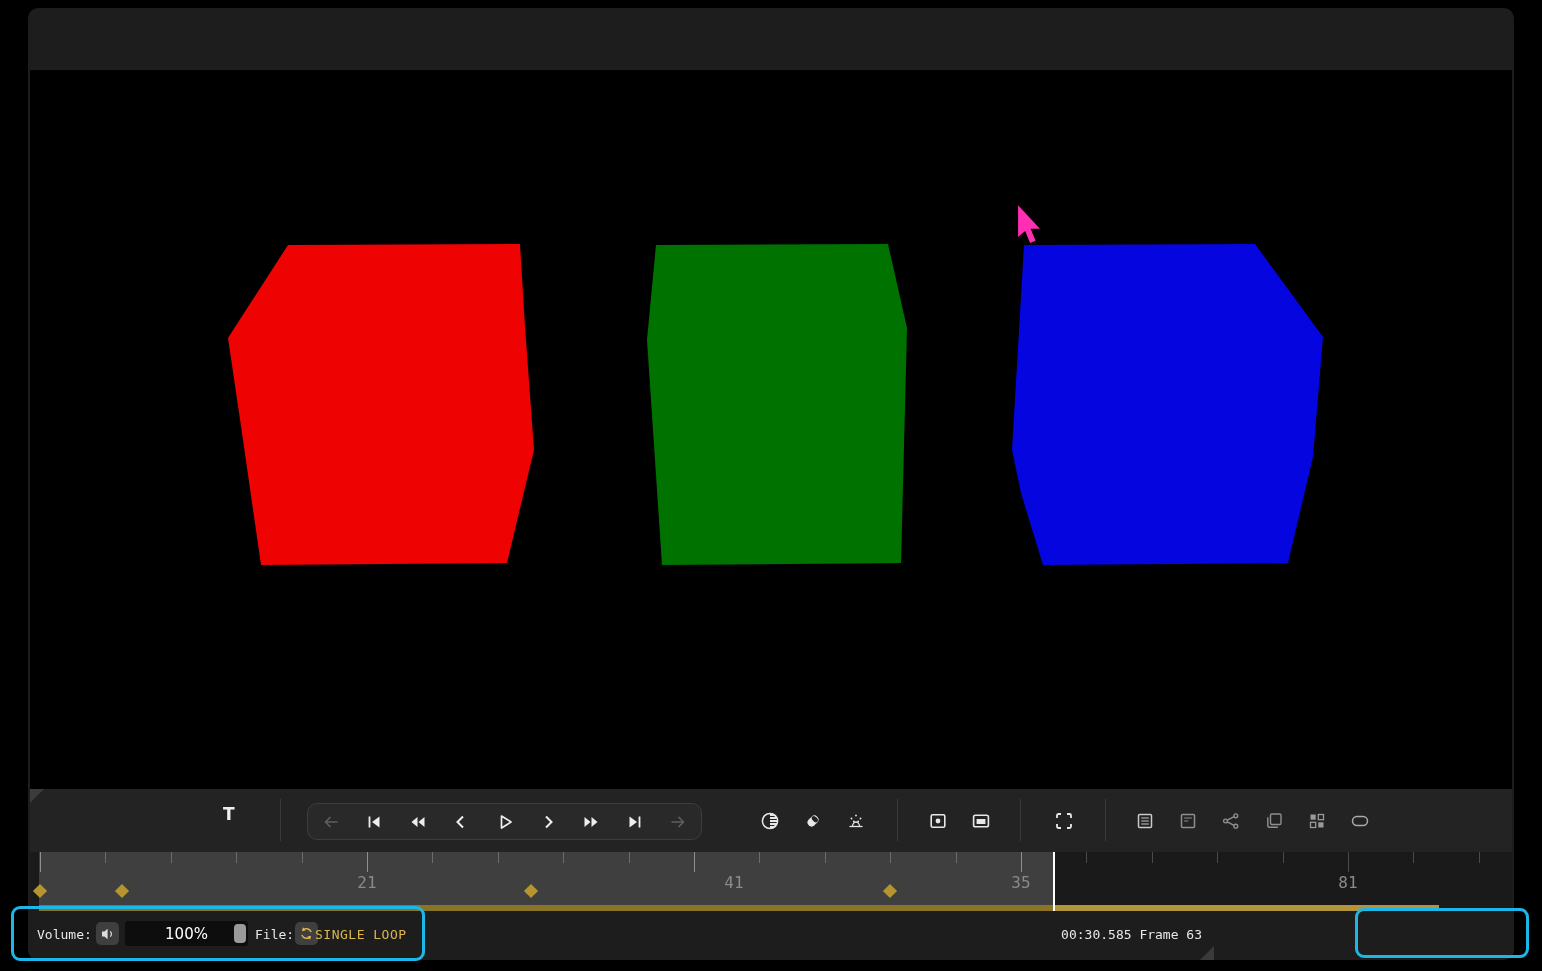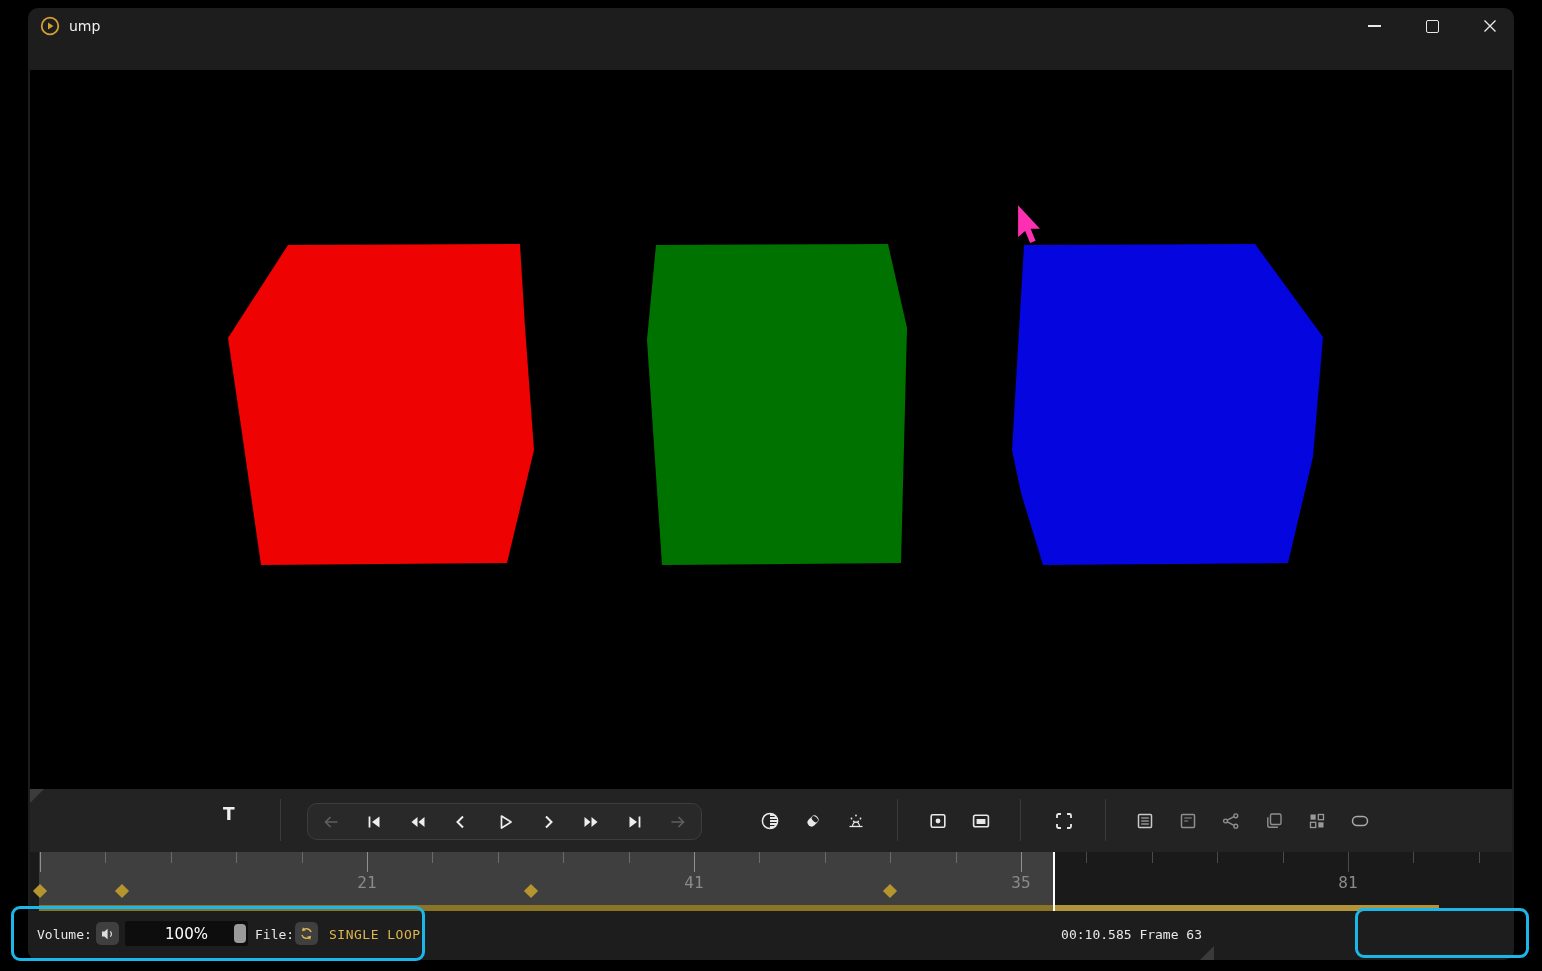--- a/index.html
+++ b/index.html
@@ -45,53 +45,33 @@
   
   #statusbar{position:absolute;left:0;top:903px;width:1186px;height:49px;background:#1d1d1d;
     font-family:"DejaVu Sans Mono",monospace;font-size:13px;color:#e8e8e8;}
   .sb-label{position:absolute;top:16px;}
   .sb-btn{position:absolute;top:11px;width:23px;height:23px;background:#3f3f3f;border-radius:5px;
     display:flex;align-items:center;justify-content:center;}
   #vol-slider{position:absolute;left:97px;top:10px;width:123px;height:25px;background:#0d0d0d;border-radius:3px;}
   #vol-value{position:absolute;left:0;top:0;width:100%;height:100%;display:flex;align-items:center;justify-content:center;
     font-family:"DejaVu Sans",sans-serif;font-size:15px;color:#ffffff;}
   #vol-handle{position:absolute;right:2px;top:3px;width:12px;height:19px;background:#9a9a9a;border-radius:4px;}
-  #loop-mode{position:absolute;left:301px;top:16px;color:var(--gold-text);letter-spacing:.5px;}
+  #loop-mode{position:absolute;left:287px;top:16px;color:var(--gold-text);letter-spacing:.5px;}
   #timecode{position:absolute;right:12px;top:16px;color:#e8e8e8;}
   .grip-br{position:absolute;right:0;bottom:0;width:0;height:0;border-bottom:14px solid #3a3a3a;border-left:14px solid transparent;}
   
   .hlbox{position:absolute;border:3.5px solid var(--cyan);border-radius:9px;box-sizing:border-box;background:transparent;}
   #hl-volume{left:11px;top:906px;width:414px;height:55px;}
   #hl-timecode{left:1355px;top:908px;width:174px;height:50px;}
 </style>
 </head>
 <body>
 
 <div id="window">
 
-  <div id="titlebar">
-    <svg id="app-icon" viewBox="0 0 20 20">
-      <circle cx="10" cy="10" r="8.3" fill="none" stroke="#d2a030" stroke-width="1.8"></circle>
-      <path d="M8 6.6 L13.4 10 L8 13.4 Z" fill="#d2a030"></path>
-    </svg>
-    <span id="title-text">ump</span>
-    <div id="win-controls">
-      <div class="wbtn">
-          <div class="min-glyph"></div>
-        </div>
-      <div class="wbtn">
-          <div class="max-glyph"></div>
-        </div>
-      <div class="wbtn">
-        <svg width="14" height="14" viewBox="0 0 14 14">
-            <path d="M1.5 1.5 L12.5 12.5 M12.5 1.5 L1.5 12.5" stroke="#e8e8e8" stroke-width="1.4"></path>
-          </svg>
-      </div>
-    </div>
-  </div>
 
 
   <div id="viewport">
     <svg width="1482" height="719" viewBox="0 0 1482 719">
         <polygon points="258,175 490,174 495,257 504,380 477,493 231,495 212,363 198,268" fill="#ee0202"></polygon>
         <polygon points="626,175 858,174 877,258 871,493 632,495 617,270" fill="#007200"></polygon>
         <polygon points="994,175 1225,174 1293,267 1283,387 1258,493 1013,495 991,423 982,380" fill="#0505e0"></polygon>
       </svg>
     <svg id="cursor" viewBox="0 0 22 38" style="left: 987px; top: 135px;">
       <path d="M1 0 L1 29 L7.5 23.5 L12 34.5 L17 32.5 L12.5 21.5 L21 21.5 Z" fill="#ff2fb3"></path>
@@ -265,21 +245,21 @@
       <div class="tick minor" style="left: 140.8px;"></div>
       <div class="tick minor" style="left: 206.2px;"></div>
       <div class="tick minor" style="left: 271.6px;"></div>
       <div class="tick major" style="left: 337px;"></div>
       <div class="tick-label" style="left: 337px;">21</div>
       <div class="tick minor" style="left: 402.4px;"></div>
       <div class="tick minor" style="left: 467.8px;"></div>
       <div class="tick minor" style="left: 533.2px;"></div>
       <div class="tick minor" style="left: 598.6px;"></div>
       <div class="tick major" style="left: 664px;"></div>
-      <div class="tick-label" style="left: 664px;">41</div>
+      <div class="tick-label" style="left: 704px;">41</div>
       <div class="tick minor" style="left: 729.4px;"></div>
       <div class="tick minor" style="left: 794.8px;"></div>
       <div class="tick minor" style="left: 860.2px;"></div>
       <div class="tick minor" style="left: 925.6px;"></div>
       <div class="tick major" style="left: 991px;"></div>
       <div class="tick-label" style="left: 991px;">35</div>
       <div class="tick minor dim" style="left: 1056.4px;"></div>
       <div class="tick minor dim" style="left: 1121.8px;"></div>
       <div class="tick minor dim" style="left: 1187.2px;"></div>
       <div class="tick minor dim" style="left: 1252.6px;"></div>
@@ -310,20 +290,20 @@
       <svg width="17" height="17" viewBox="0 0 20 20">
           <g stroke="#ddb64c" fill="none" stroke-width="1.7">
             <path d="M15.5 8.2 A6 6 0 0 0 5.2 6.5"></path>
             <path d="M4.5 11.8 A6 6 0 0 0 14.8 13.5"></path>
           </g>
           <path d="M5.6 2.6 L5 7.3 L9.4 6.1 Z" fill="#ddb64c"></path>
           <path d="M14.4 17.4 L15 12.7 L10.6 13.9 Z" fill="#ddb64c"></path>
         </svg>
     </div>
     <span id="loop-mode">SINGLE LOOP</span>
-    <span id="timecode">00:10.585 Frame 63</span>
+    <span id="timecode">00:30.585 Frame 63</span>
     <div class="grip-br"></div>
   </div>
 
 </div>
 
 <div id="hl-volume" class="hlbox"></div>
 <div id="hl-timecode" class="hlbox"></div>
 
 </body></html>

